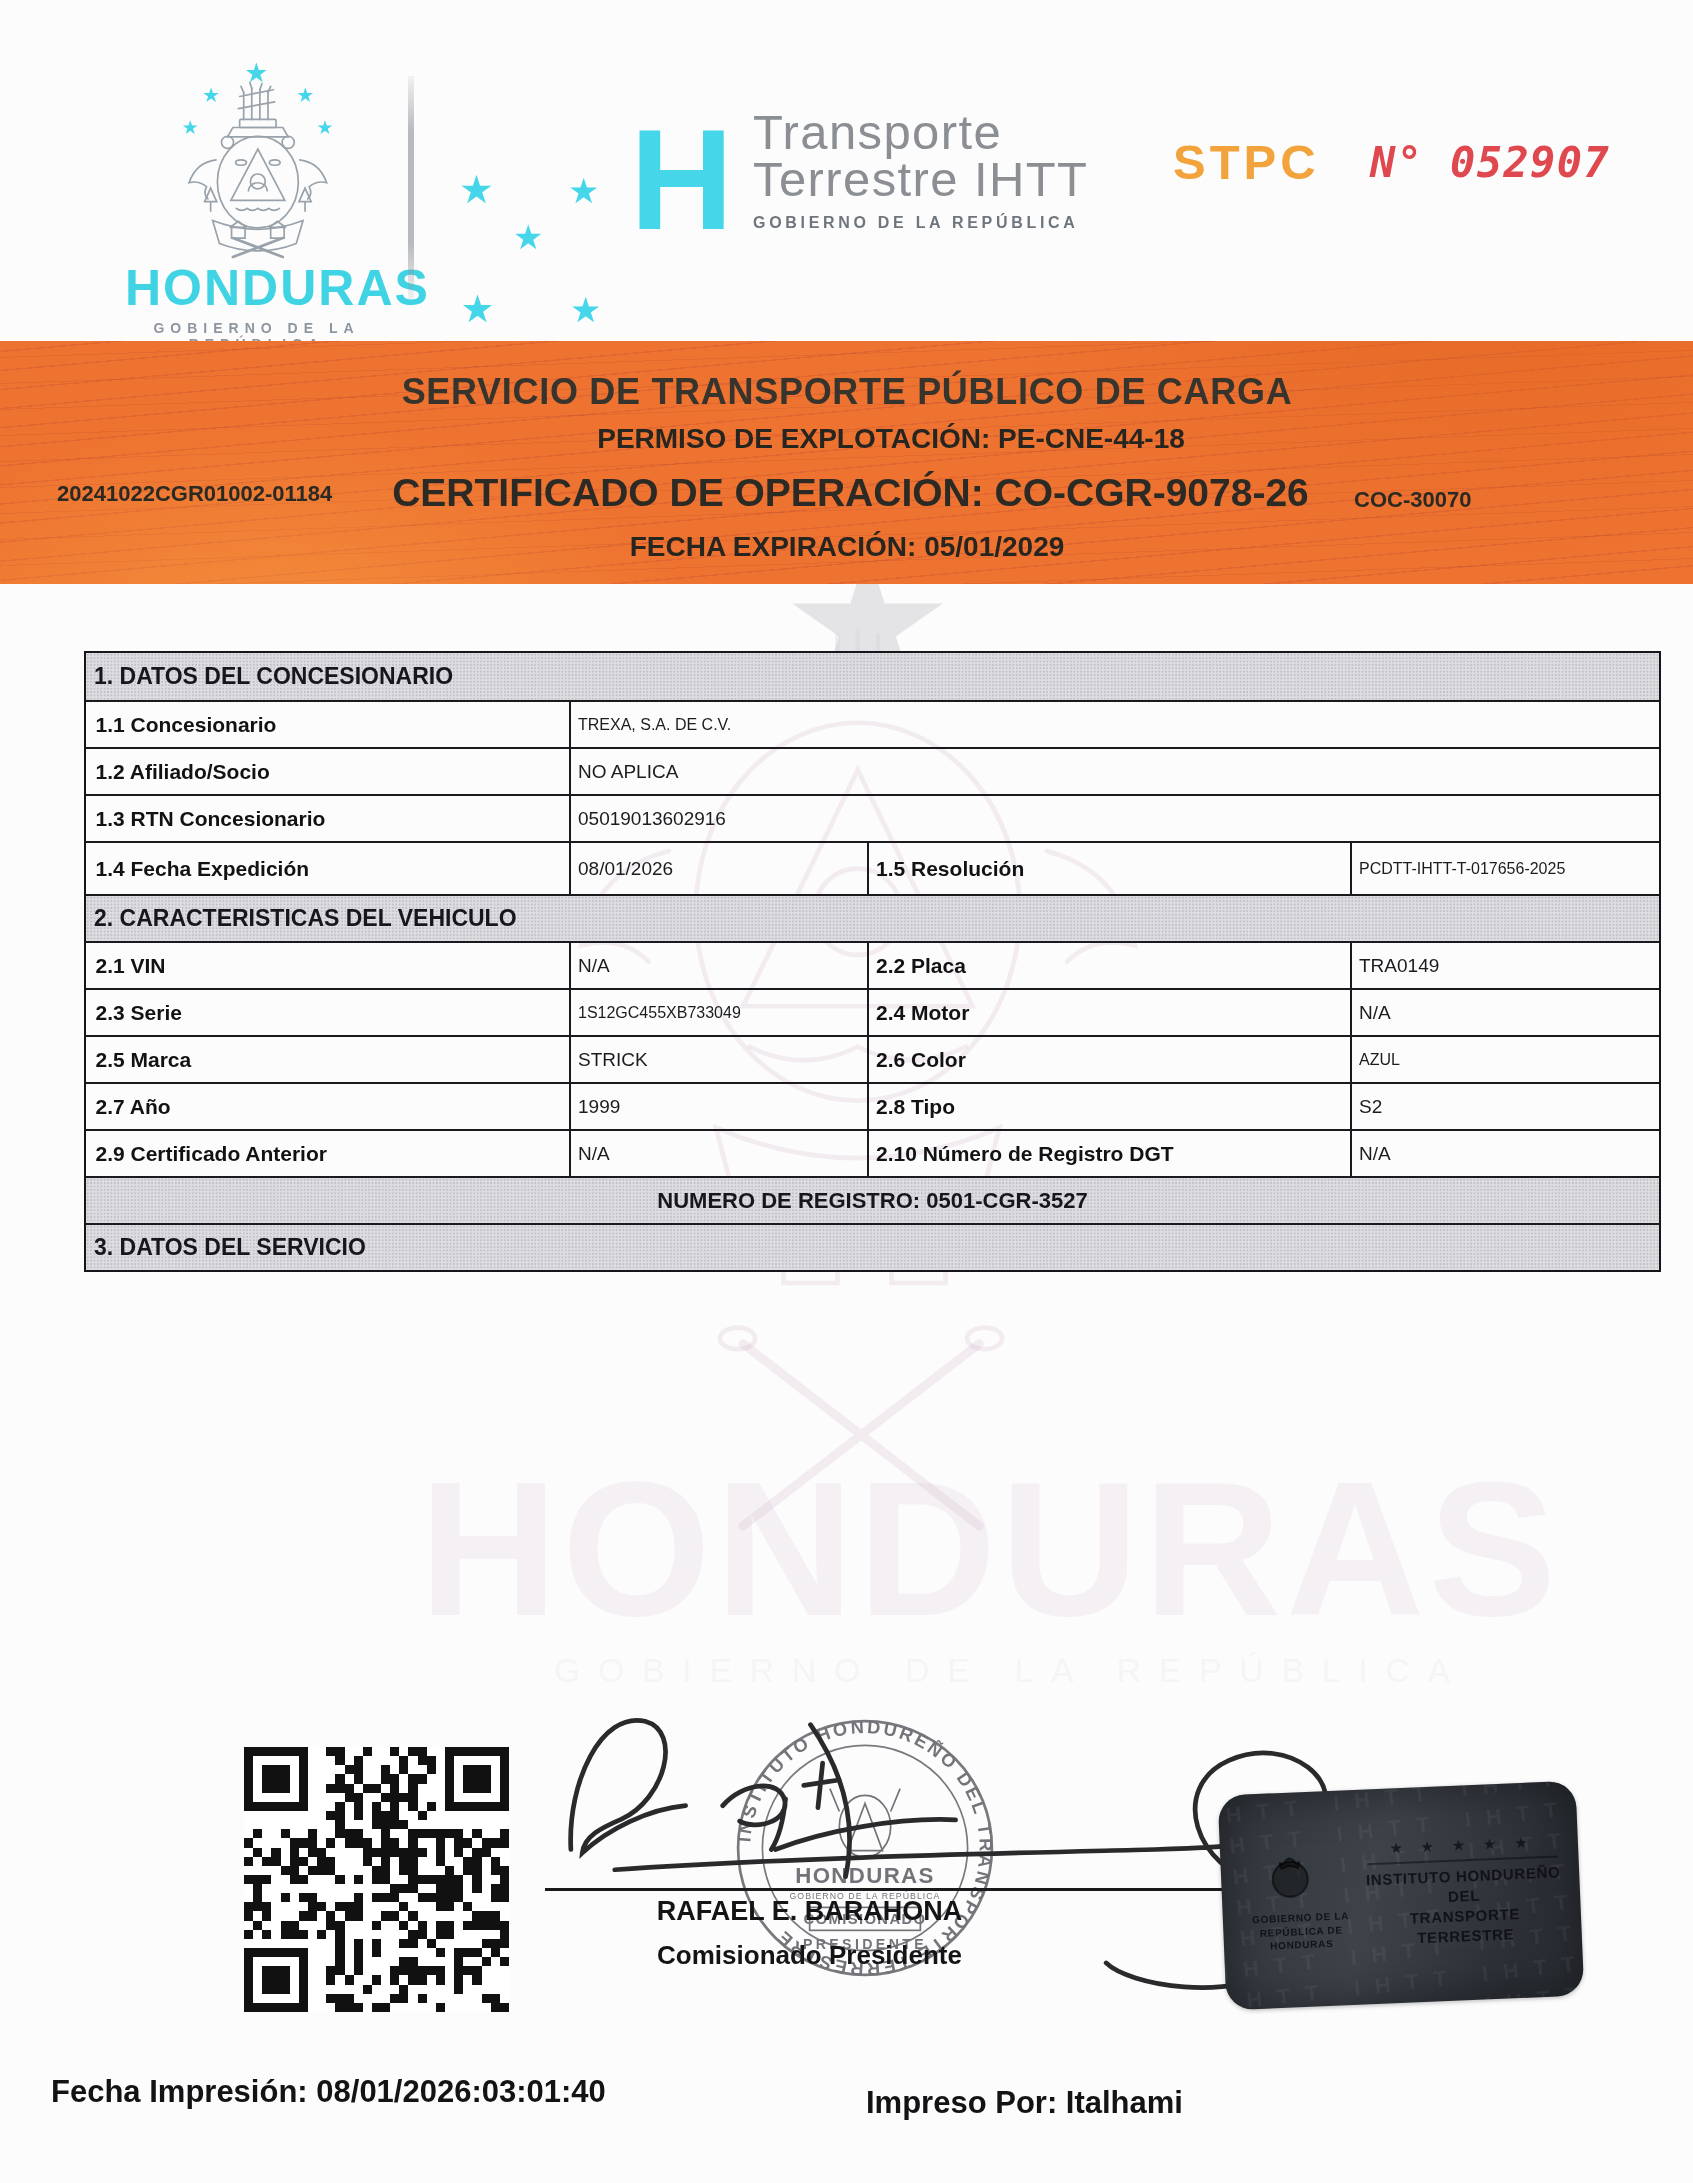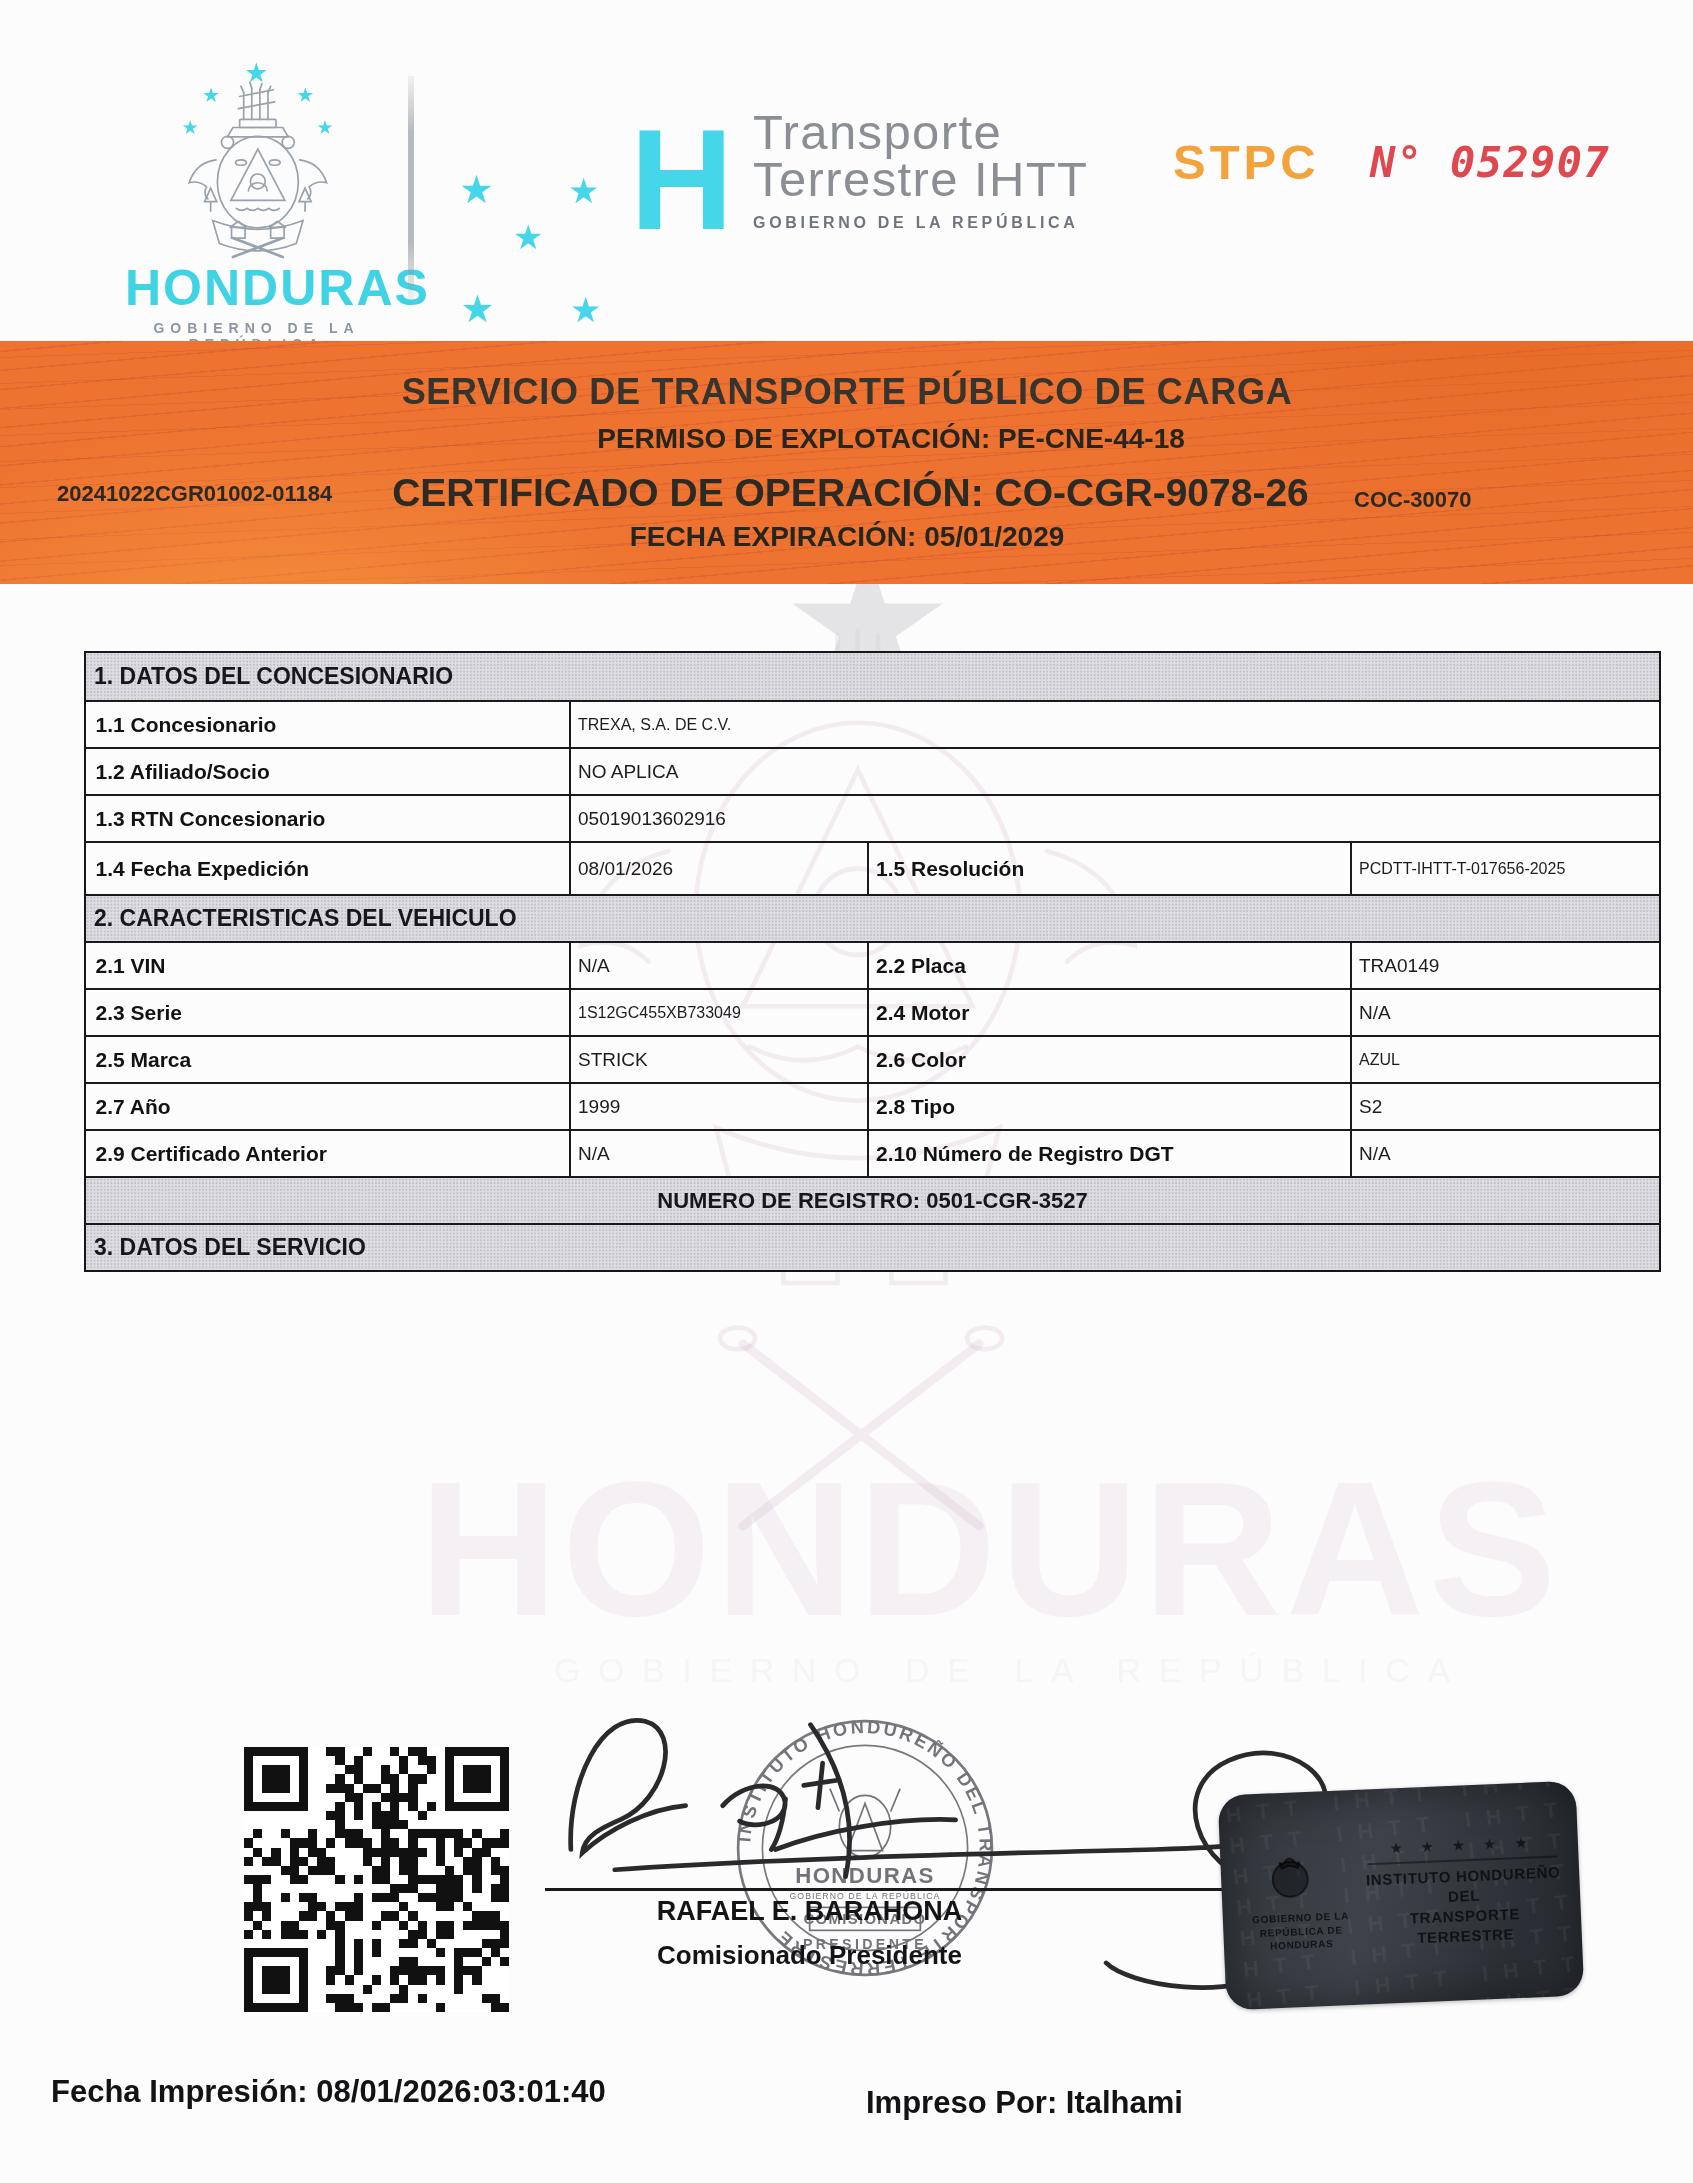--- a/index.html
+++ b/index.html
@@ -34,21 +34,21 @@
       radial-gradient(ellipse 675px 378px at 16% 128%, rgba(248,165,70,.55), transparent 62%),
       radial-gradient(ellipse 878px 513px at 88% -30%, rgba(222,96,30,.50), transparent 58%),
       repeating-linear-gradient(-5deg, transparent 0 17.6px, rgba(150,40,52,.16) 17.6px 19px),
       repeating-linear-gradient(-2deg, transparent 0 25px, rgba(120,25,45,.10) 25px 26px);}
   .banner-t{position:absolute; width:100%; text-align:center; color:#36342d; white-space:nowrap;}
   .bn-title{top:30px; font-size:36px; font-weight:bold; letter-spacing:0.7px;}
   .bn-permiso{top:82px; font-size:28px; font-weight:bold; color:#27251f;margin-left:44px;}
   .bn-cert{top:130px; left:324px; width:1053px; font-size:39px; font-weight:bold; color:#2c2a24;}
   .bn-code{position:absolute; left:51px; top:140px; font-size:22px; font-weight:bold; color:#2b2923; white-space:nowrap;margin-left:6px;}
   .bn-coc{position:absolute; left:1354px; top:146px; font-size:22px; font-weight:bold; color:#2b2923; white-space:nowrap;}
-  .bn-exp{top:180px; font-size:28px; font-weight:bold; color:#27251f;}
+  .bn-exp{top:190px; font-size:28px; font-weight:bold; color:#27251f;}
   
   .wm-star{position:absolute; left:789px; top:551px; width:157px; height:150px; background:#cfd0d6; opacity:.55; z-index:1;
     clip-path:polygon(50% 0%,61% 35%,98% 35%,68% 57%,79% 91%,50% 70%,21% 91%,32% 57%,2% 35%,39% 35%);}
   .wm-emblem{position:absolute; left:446px; top:628px; z-index:0;}
   .wm-honduras{position:absolute; left:419px; top:1438px; width:878px; text-align:center;
     font-size:192px; font-weight:bold; letter-spacing:4px; color:rgba(172,136,172,0.10); z-index:0; white-space:nowrap;}
   .wm-honduras-sub{position:absolute; left:554px; top:1651px; width:608px; text-align:center;
     font-size:34px; letter-spacing:17.6px; color:rgba(172,136,172,0.07); z-index:0; white-space:nowrap;}
   
   .ctable{position:absolute; left:84px; top:651px; width:1577px; border:2.7px solid #16161a; z-index:2; box-sizing:border-box;}

